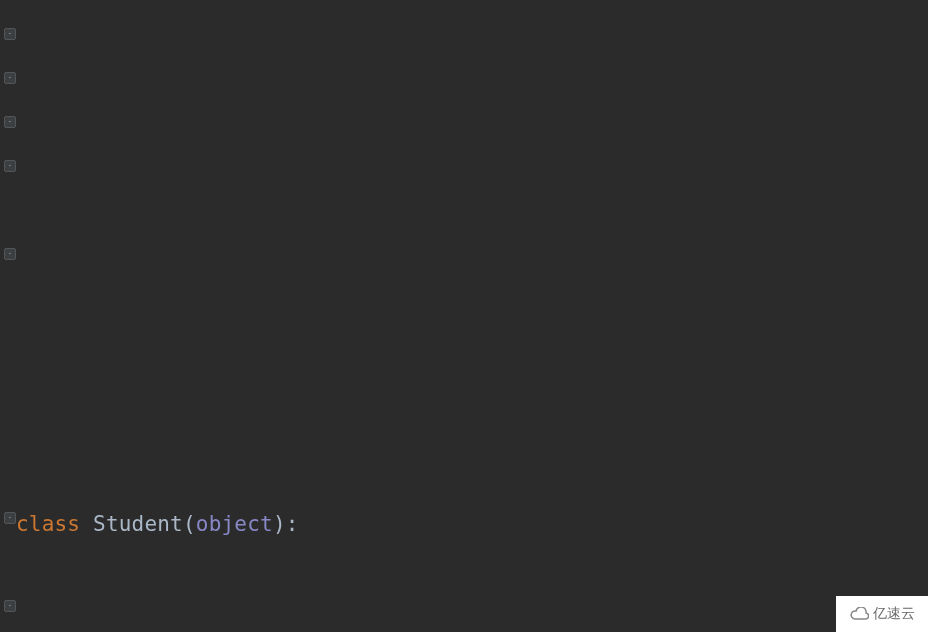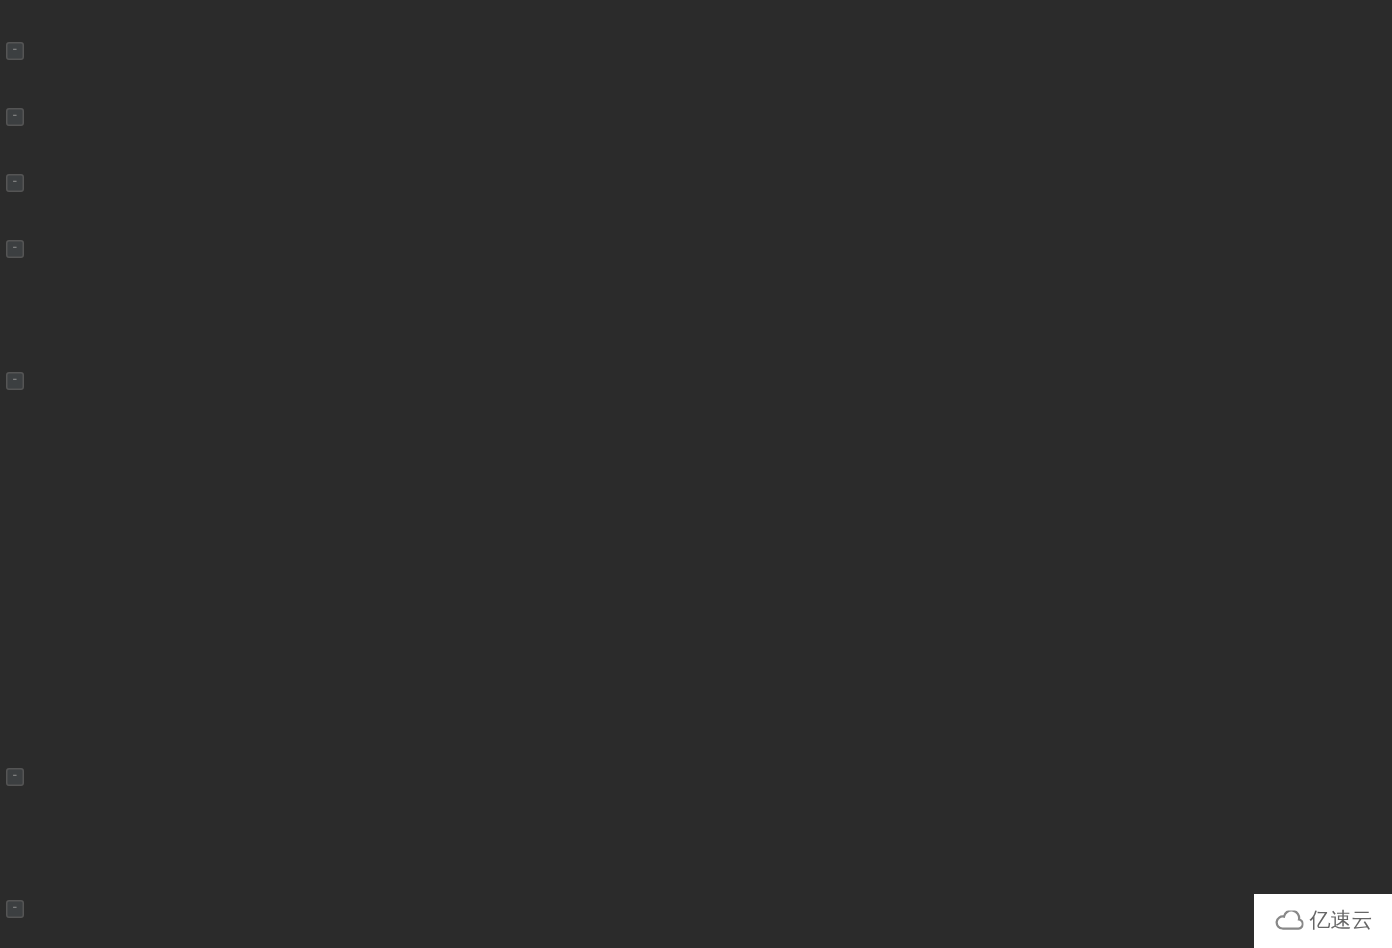--- a/index.html
+++ b/index.html
@@ -66,20 +66,21 @@
 <div class="editor">
 
   <span class="gut-fold" style="top:28px"></span>
   <span class="gut-fold" style="top:72px"></span>
   <span class="gut-fold" style="top:116px"></span>
   <span class="gut-fold" style="top:160px"></span>
   <span class="gut-fold" style="top:248px"></span>
   <span class="gut-fold" style="top:512px"></span>
   <span class="gut-fold" style="top:600px"></span>
 
+  <span class="line"><span class="kw">class </span><span class="prm">Student</span><span class="prm">(</span><span class="bi">object</span><span class="prm">):</span></span>
 
   
 
   
 
   
 
   
 
   

